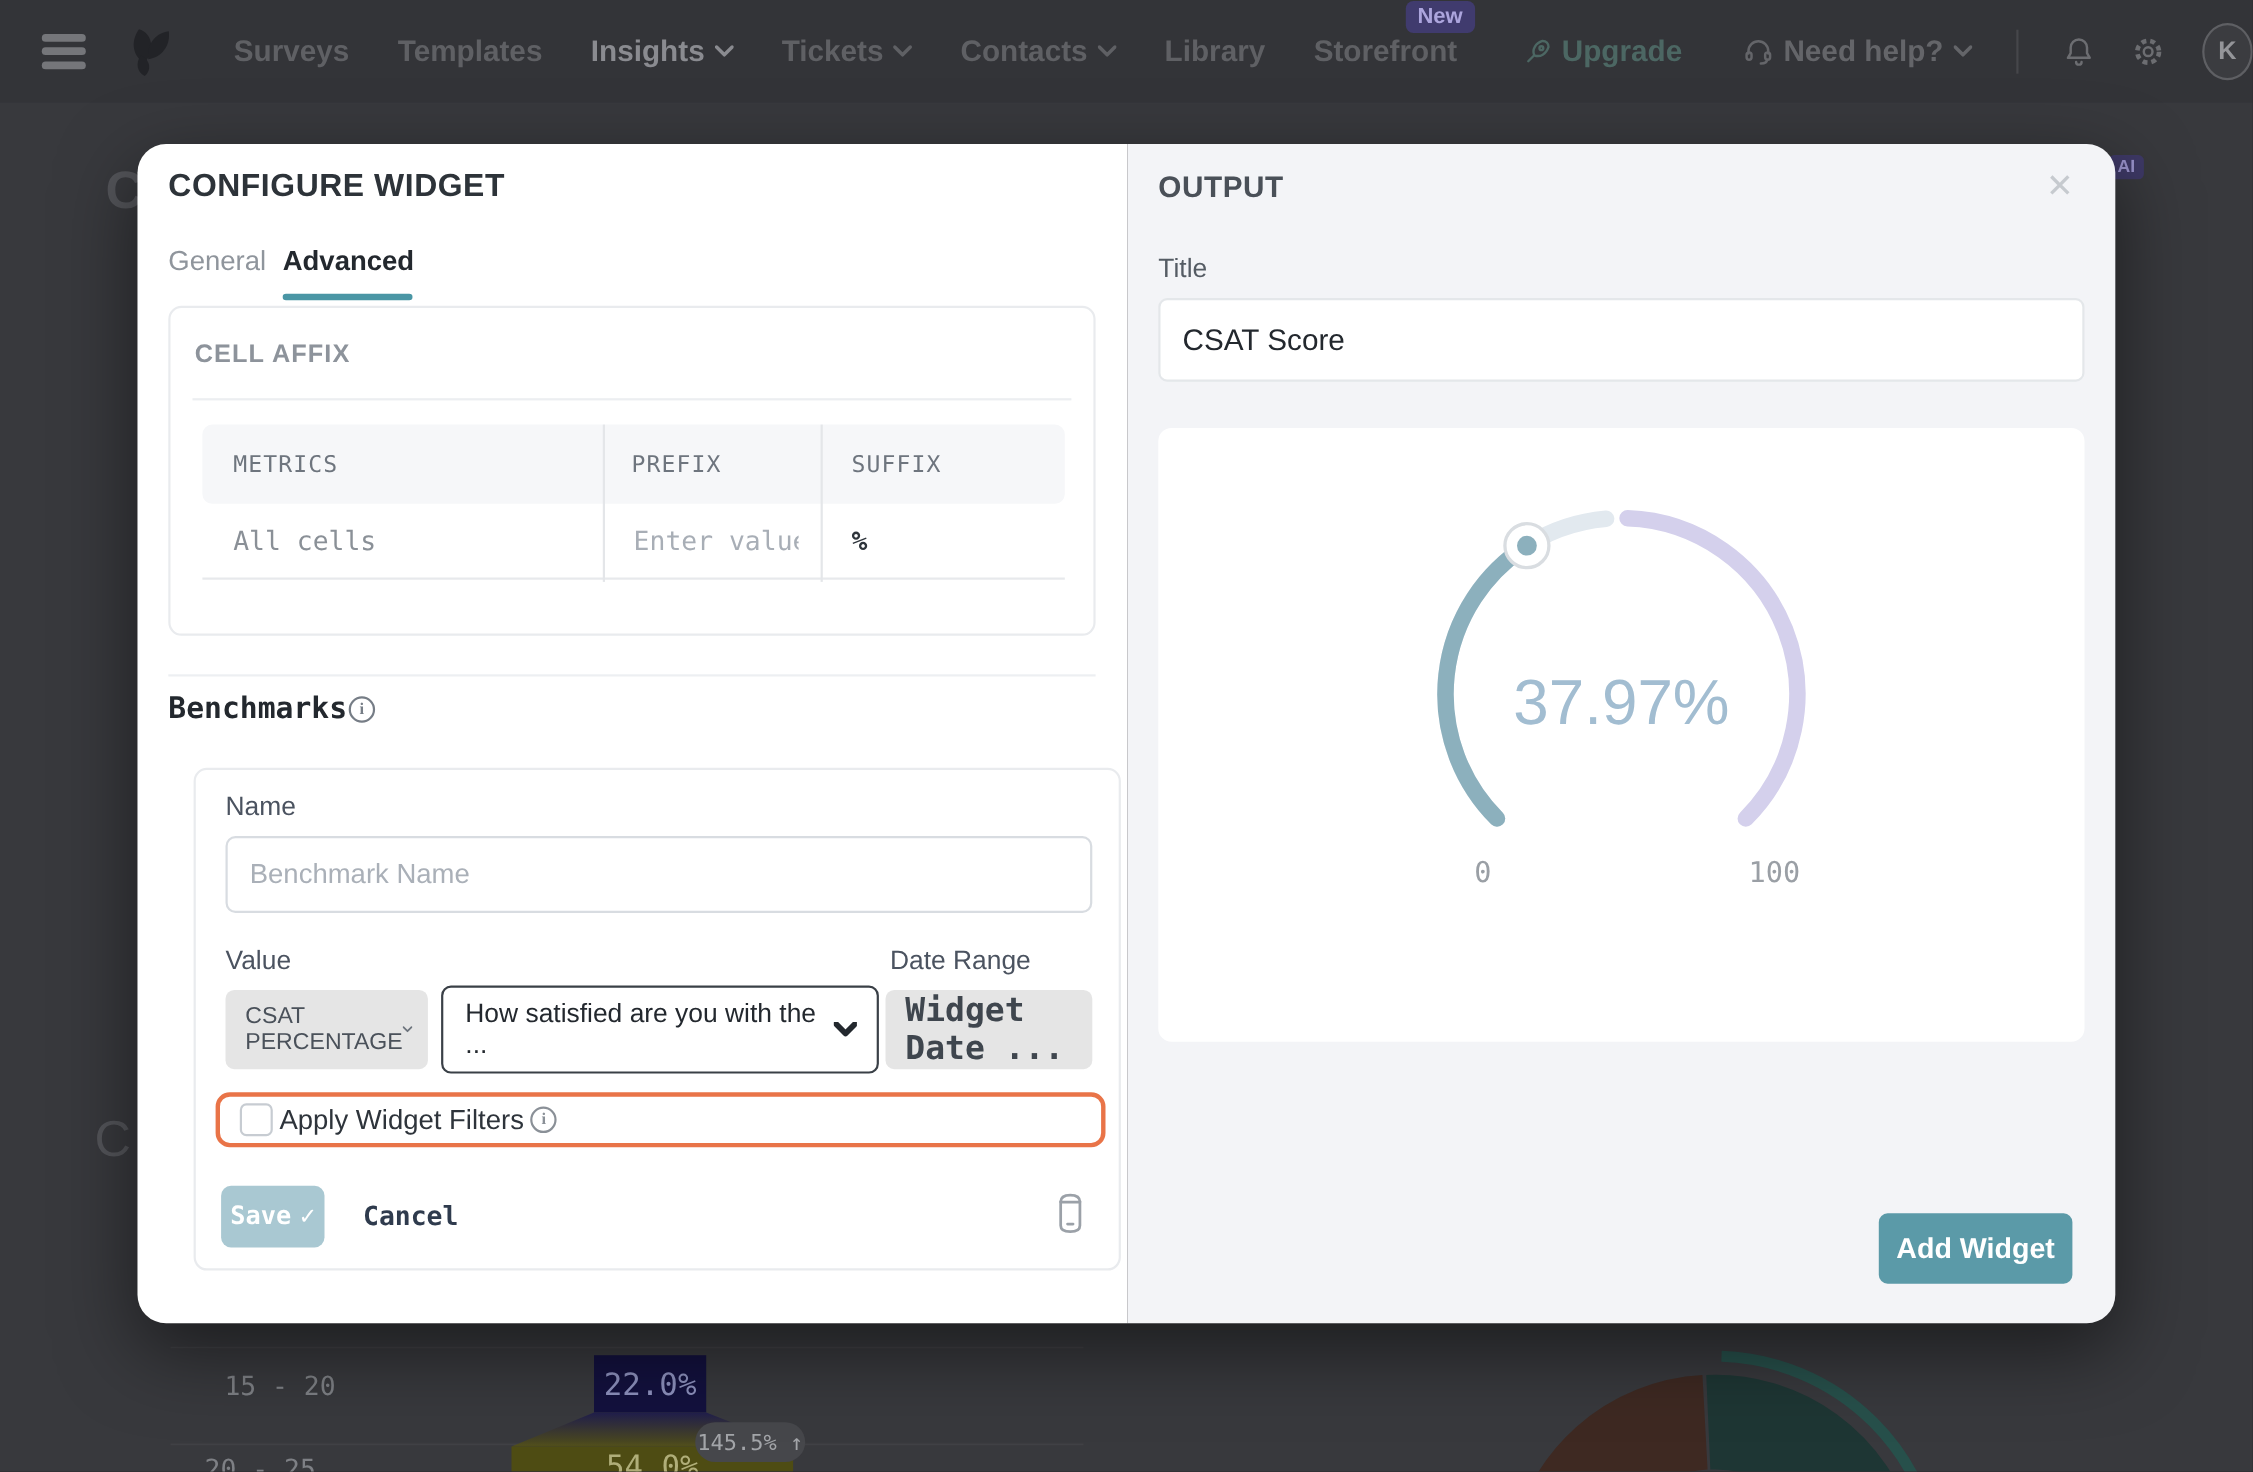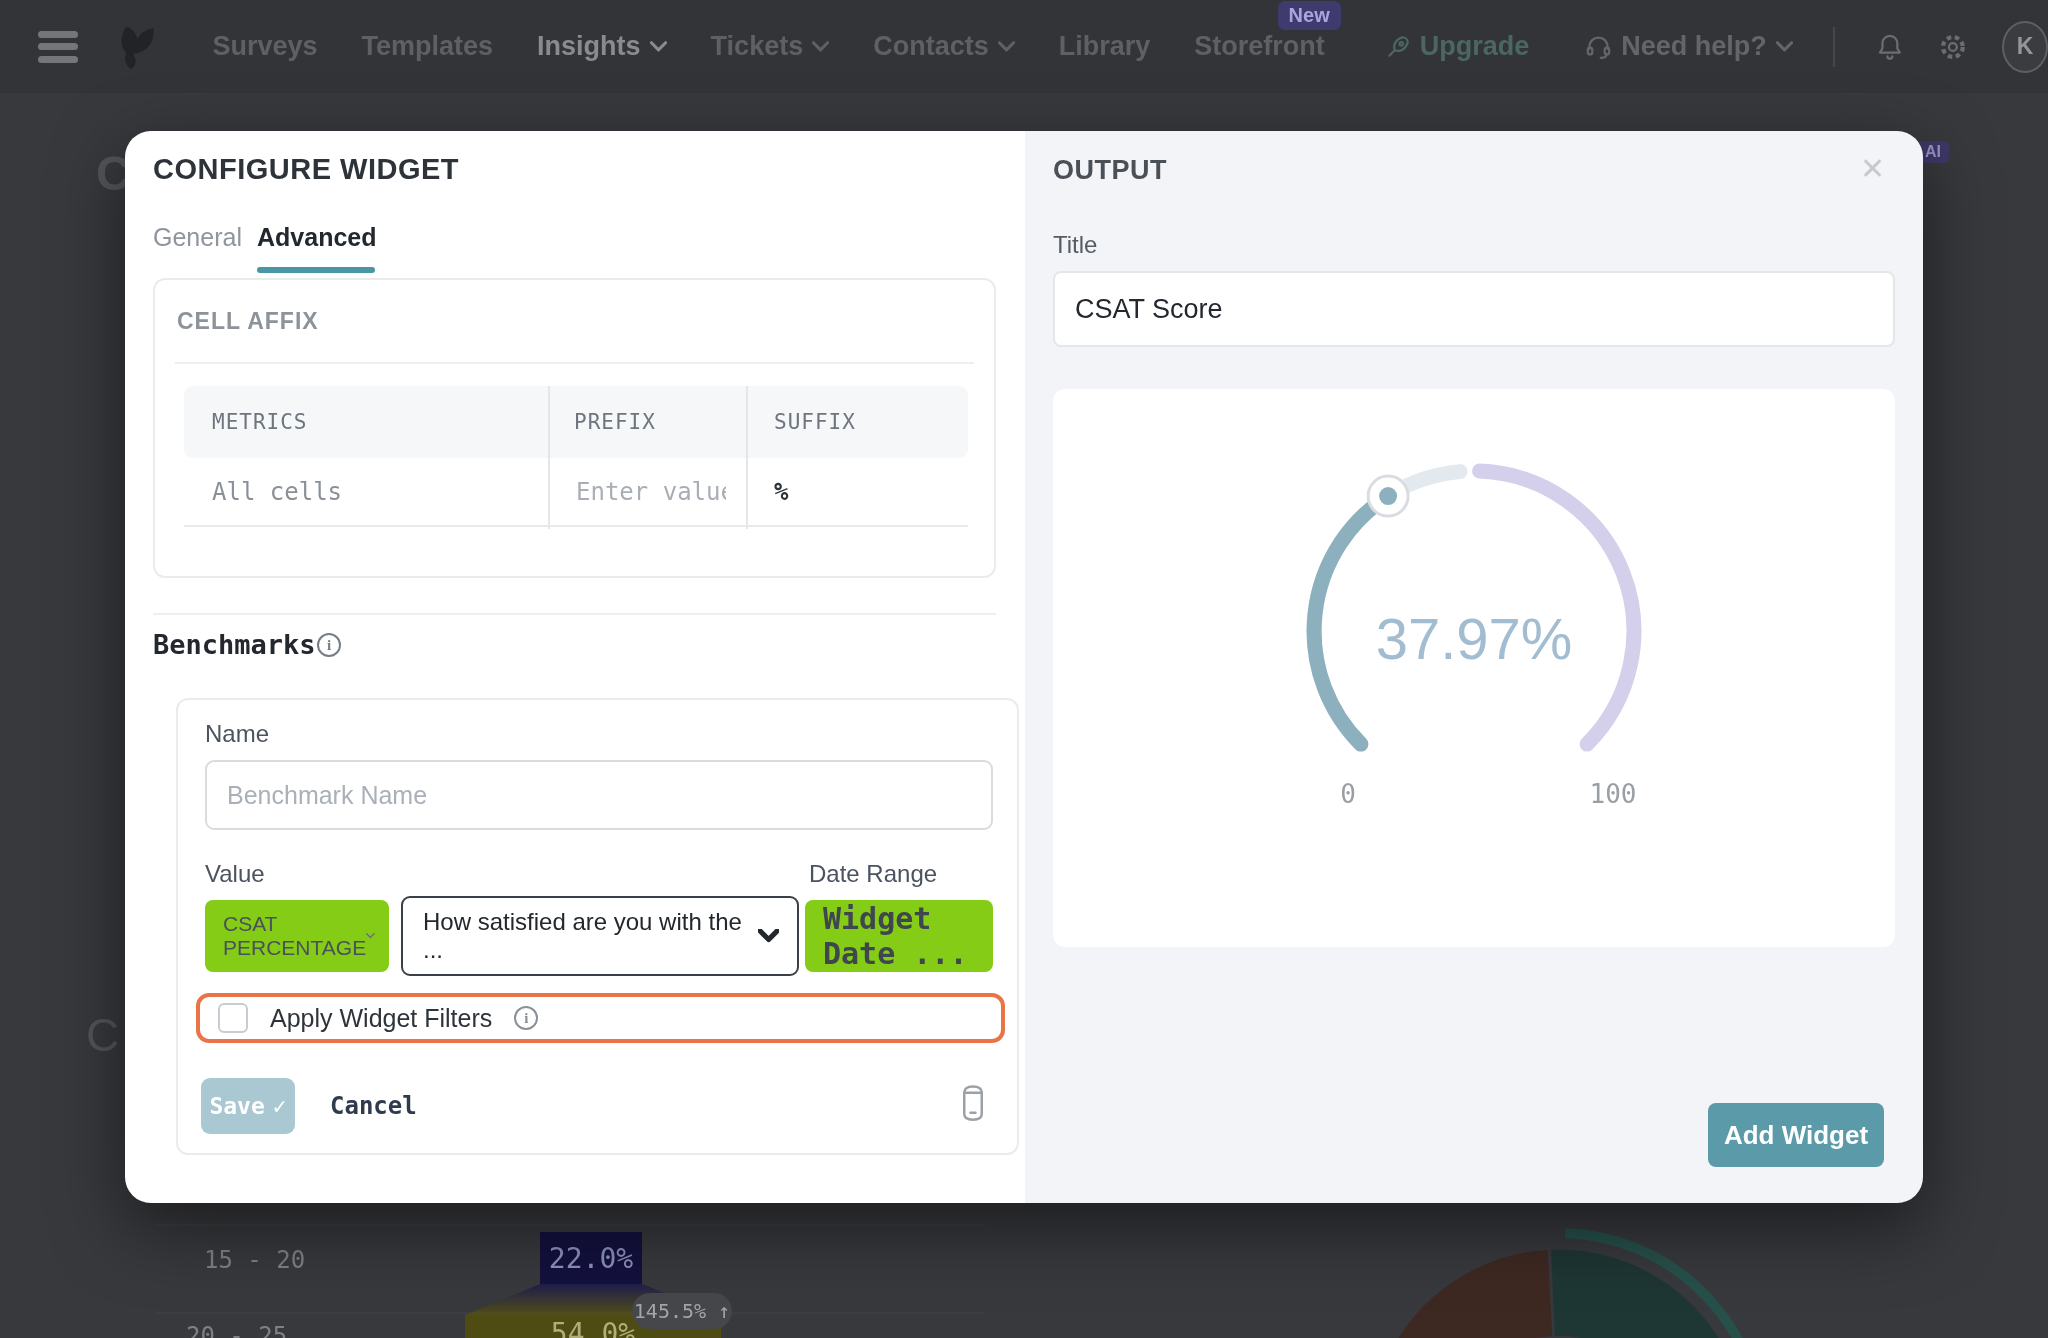--- a/index.html
+++ b/index.html
@@ -67,34 +67,34 @@
   .bm-divider{position:absolute;left:28px;top:482px;width:843px;height:2px;background:#edeff2;}
   .bm-title{position:absolute;left:28px;top:498px;font-size:27px;font-weight:700;color:#23282e;}
   .info-icon{display:inline-flex;width:24px;height:24px;border:2px solid #767d86;border-radius:50%;color:#767d86;
     align-items:center;justify-content:center;font-size:15px;font-weight:700;font-family:"Liberation Serif",serif;box-sizing:border-box;}
   .bm-info{position:absolute;left:192px;top:502px;}
   .plus-btn{position:absolute;left:955px;top:492px;font-size:44px;font-weight:300;color:#b7c1d1;cursor:pointer;line-height:40px;}
   .field-label{position:absolute;font-size:24px;color:#4b5360;}
   .name-input{position:absolute;left:27px;top:60px;width:788px;height:70px;border:2px solid #d8dce1;border-radius:9px;
     box-sizing:border-box;font-size:25px;color:#23282e;padding:0 20px;outline:none;font-family:"Liberation Sans",sans-serif;}
   .name-input::placeholder{color:#aab0b8;}
-  .select-gray{position:absolute;top:200px;height:72px;background:#84cc16;border-radius:8px;box-sizing:border-box;
+  .select-gray{position:absolute;top:200px;height:72px;background:#e5e5e5;border-radius:8px;box-sizing:border-box;
     display:flex;align-items:center;cursor:pointer;}
   .csat-select{left:27px;width:184px;padding:0 14px 0 18px;justify-content:space-between;}
   .csat-select .txt{font-size:21px;color:#4a515a;line-height:1.15;}
   .csat-select .chev{color:#6d747d;}
   .q-select{position:absolute;left:223px;top:196px;width:398px;height:80px;background:#fff;border:2.5px solid #3a4047;border-radius:9px;
     box-sizing:border-box;display:flex;align-items:center;justify-content:space-between;padding:0 18px 0 20px;cursor:pointer;}
   .q-select .txt{font-size:24px;color:#23282e;}
   .q-select .chev{width:22px;height:14px;color:#23282e;}
   .q-select .chev path{stroke-width:3;}
   .wd-select{left:627px;width:188px;padding:0 18px;}
   .wd-select .txt{font-size:30px;font-weight:600;color:#3f464e;}
   .orange-box{position:absolute;left:18px;top:293px;width:809px;height:50px;border:4px solid #e97448;border-radius:13px;
-    box-sizing:border-box;display:flex;align-items:center;gap:22px;padding-left:18px;}
+    box-sizing:border-box;display:flex;align-items:center;gap:6px;padding-left:18px;}
   .cbx{appearance:none;-webkit-appearance:none;width:30px;height:30px;border:2px solid #c7ccd2;border-radius:6px;background:#fff;margin:0;cursor:pointer;}
   .apply-label{font-size:25px;color:#2e343b;}
   .save-btn{position:absolute;left:23px;top:378px;width:94px;height:56px;background:#a9c8d2;border:none;border-radius:9px;
     color:#fff;font-size:23px;font-weight:700;display:flex;align-items:center;justify-content:center;gap:8px;cursor:pointer;
     font-family:"DejaVu Sans Mono",monospace;}
   .cancel-btn{position:absolute;left:152px;top:392px;font-size:24px;font-weight:700;color:#2f3b4d;cursor:pointer;}
   .trash-btn{position:absolute;left:780px;top:384px;width:30px;height:38px;color:#9ba1a8;cursor:pointer;}
   
   .out-title{position:absolute;left:928px;top:24px;font-size:27px;font-weight:700;color:#4a5058;letter-spacing:.5px;}
   .close-x{position:absolute;left:1735px;top:20px;font-size:30px;color:#c6cacf;cursor:pointer;}

